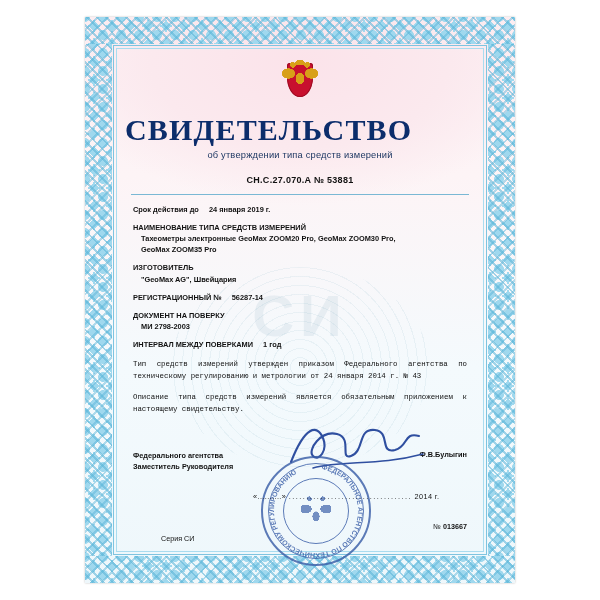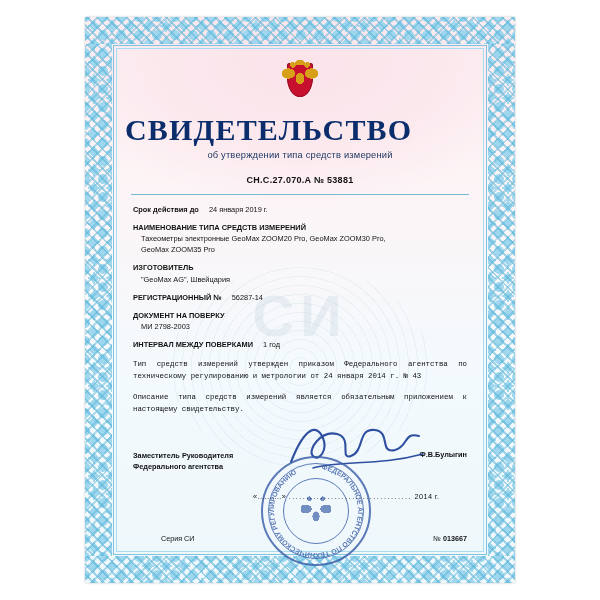--- a/index.html
+++ b/index.html
@@ -193,21 +193,21 @@
 
   
   .body-block {
     margin: 9px 8px 0 8px;
     font-size: 7.4px;
     color: #111;
     line-height: 1.5;
   }
   .row { margin-bottom: 7px; }
   .lbl { font-weight: bold; }
-  .val { font-weight: normal; padding-left: 8px; }
+  .val { font-weight: bold; padding-left: 8px; }
 
   .para {
     margin: 9px 8px 0 8px;
     font-size: 7.4px;
     color: #111;
     line-height: 1.62;
     text-align: justify;
     font-family: Liberation Mono, monospace;
   }
 
@@ -302,21 +302,21 @@
   
   .footer {
     position: absolute;
     left: 8px;
     right: 8px;
     bottom: 6px;
     font-size: 7.2px;
     color: #111;
   }
   .footer .series { position: absolute; left: 28px; bottom: 0; }
-  .footer .number { position: absolute; right: 0; bottom: 0; font-weight: bold; padding-left: 28px; }
+  .footer .number { position: absolute; right: 0; bottom: 12px; font-weight: bold; padding-left: 28px; }
   .footer .number .hash { font-weight: normal; }
 </style>
 </head>
 <body>
 
 <div id="page">
 
   <div class="cert">
     <div class="cert-wash"></div>
     <div class="border-frame"></div>
@@ -379,22 +379,22 @@
           </div>
         </div>
       </div>
 
       <div class="para">Тип средств измерений утвержден приказом Федерального агентства по техническому регулированию и метрологии от 24 января 2014 г. № 43</div>
       <div class="para">Описание типа средств измерений является обязательным приложением к настоящему свидетельству.</div>
 
       <div class="sign-area">
 
         <div class="sign-left">
+          <div>Федерального агентства</div>
           <div>Заместитель Руководителя</div>
-          <div>Федерального агентства</div>
         </div>
 
         <div class="sign-right">Ф.В.Булыгин</div>
 
         <svg class="signature" viewBox="0 0 150 60">
           <path d="M8 46 C 22 10, 34 8, 40 22 C 45 34, 36 46, 30 40 C 24 34, 38 14, 54 18 C 70 22, 56 44, 68 40 C 82 35, 74 12, 92 14 C 108 16, 96 38, 112 34 C 126 30, 120 16, 136 20" fill="none" stroke="#2f4fa0" stroke-width="2.1" stroke-linecap="round"></path>
           <path d="M30 52 C 60 44, 96 50, 140 38" fill="none" stroke="#2f4fa0" stroke-width="1.5" stroke-linecap="round"></path>
         </svg>
 
         <div class="stamp">

